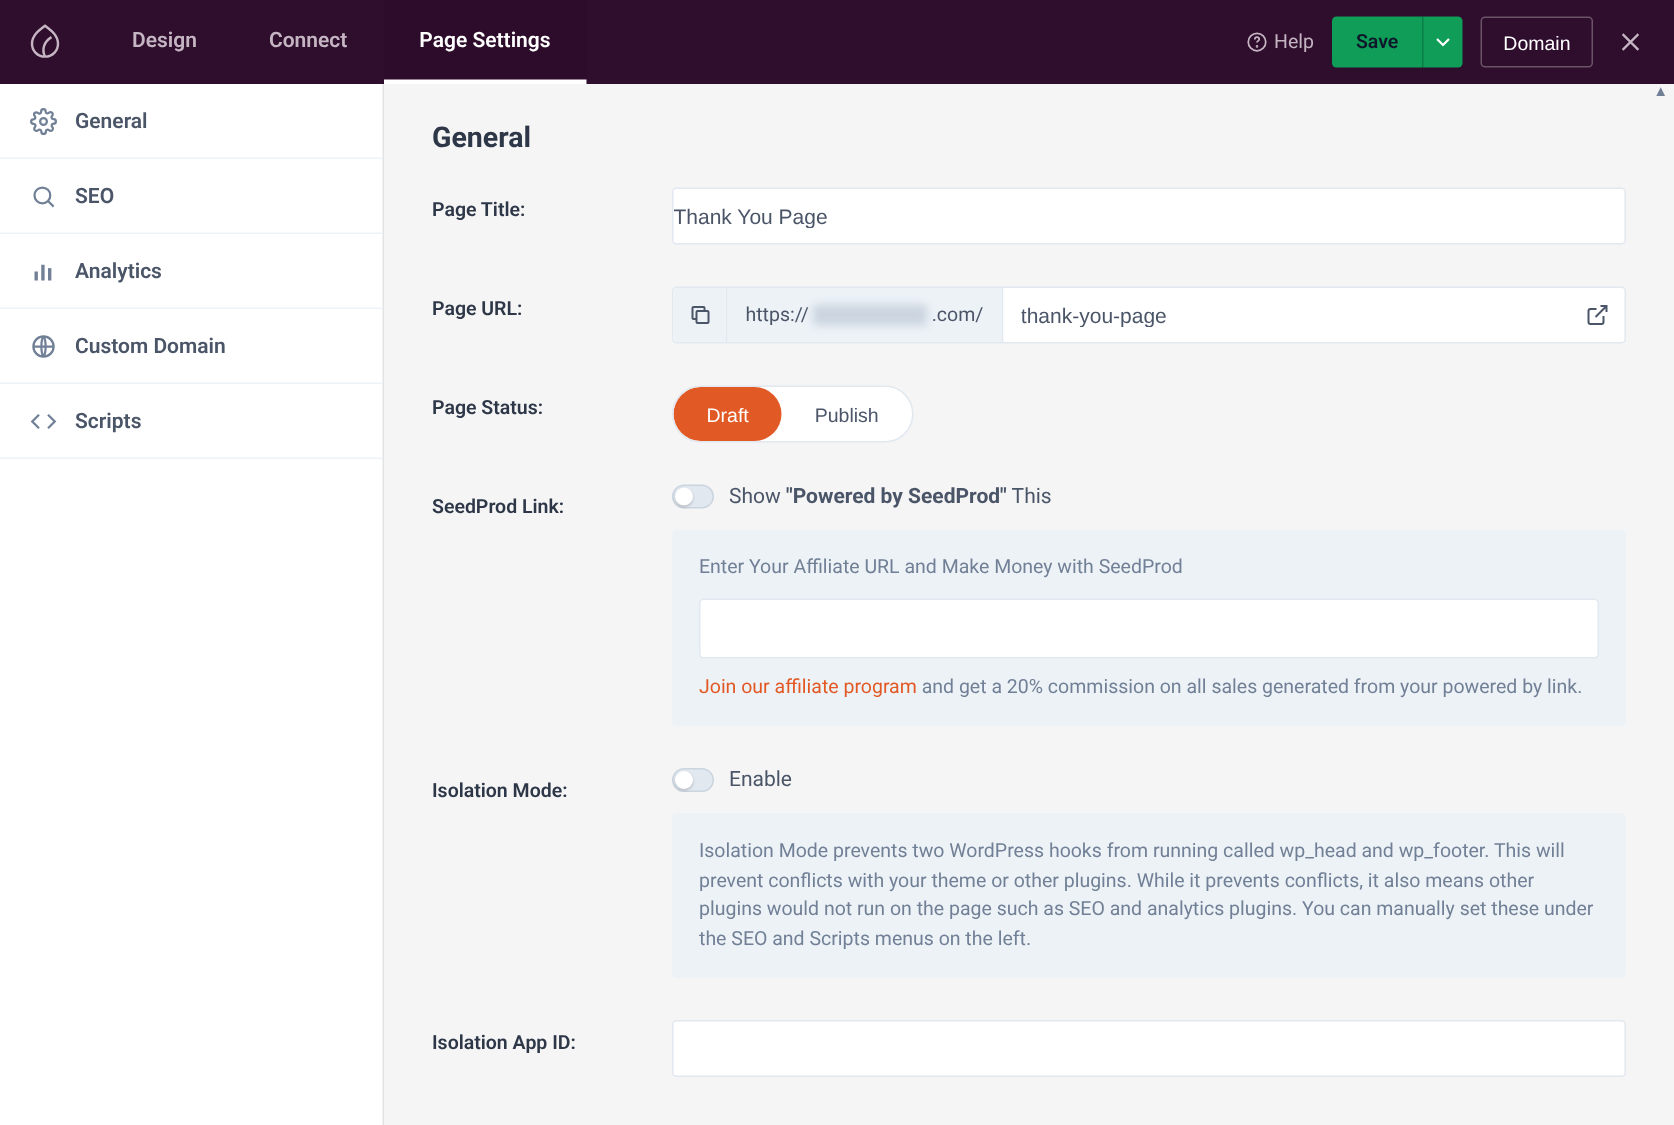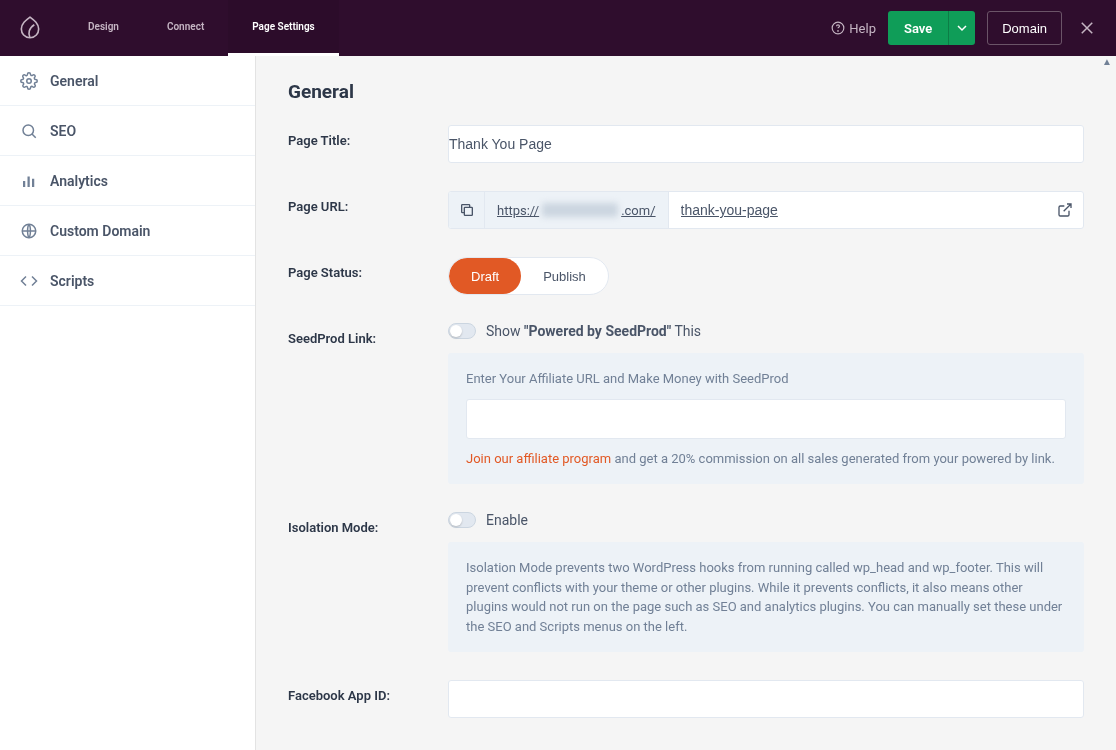--- a/index.html
+++ b/index.html
@@ -1,44 +1,44 @@
 <!DOCTYPE html>
 <html><head>
 <meta charset="utf-8">
 <style>
 * { box-sizing: border-box; margin: 0; padding: 0; }
 body { font-family: -apple-system, BlinkMacSystemFont, "Segoe UI", Roboto, sans-serif; font-size: 14px; color: #4a5568; background: #f5f5f5; width: 1116px; height: 750px; overflow: hidden; }
 
 .topbar { height: 56px; background: #2f0d2d; display: flex; align-items: center; padding: 0 16px; color: #fff; }
 .logo { width: 28px; height: 28px; display: flex; align-items: center; justify-content: center; margin-right: 20px; }
 .topnav { display: flex; height: 100%; }
-.topnav-item { padding: 0 24px; display: flex; align-items: center; color: #c5b5c3; font-weight: 600; font-size: 10px; cursor: pointer; border-bottom: 3px solid transparent; }
+.topnav-item { padding: 0 24px; display: flex; align-items: center; color: #c5b5c3; font-weight: 600; font-size: 14px; cursor: pointer; border-bottom: 3px solid transparent; }
 .topnav-item.active { color: #fff; border-bottom-color: #fff; background: rgba(0,0,0,0.05); }
 .topbar-right { margin-left: auto; display: flex; align-items: center; gap: 12px; }
 .help { color: #c5b5c3; font-size: 13px; display: flex; align-items: center; gap: 4px; cursor: pointer; }
-.btn-save { background: #0f9d58; color: #ffffff; border: none; height: 34px; border-radius: 3px; display: flex; align-items: center; cursor: pointer; }
+.btn-save { background: #0f9d58; color: #0f172a; border: none; height: 34px; border-radius: 3px; display: flex; align-items: center; cursor: pointer; }
 .btn-save-main { padding: 0 16px; font-weight: 600; font-size: 13px; border-right: 1px solid rgba(0,0,0,0.2); height: 100%; display: flex; align-items: center; }
 .btn-save-drop { padding: 0 8px; height: 100%; display: flex; align-items: center; }
 .btn-preview { background: transparent; border: 1px solid #6b5468; color: #fff; height: 34px; padding: 0 14px; border-radius: 3px; font-size: 13px; cursor: pointer; }
 .btn-close { color: #c5b5c3; cursor: pointer; padding: 4px; display: flex; }
 
 .workspace { display: flex; height: calc(100% - 56px); }
 .sidebar { width: 256px; background: #fff; border-right: 1px solid #e3e3e3; }
 .sidebar-item { height: 50px; display: flex; align-items: center; padding: 0 20px; gap: 12px; color: #4a5568; cursor: pointer; border-bottom: 1px solid #edf2f7; font-weight: 600; font-size: 14px; }
 .sidebar-item.active { color: #4a5568; }
 .sidebar-icon { width: 18px; height: 18px; display: flex; align-items: center; justify-content: center; color: #718096; }
 
 .content { flex: 1; overflow-y: auto; padding: 24px 32px 40px 32px; position: relative; }
 .scroll-arrow { position: absolute; top: 0; right: 4px; font-size: 10px; color: #718096; }
 .section-title { font-size: 19px; font-weight: 700; color: #2d3748; margin-bottom: 22px; }
 .form-row { display: flex; align-items: flex-start; margin-bottom: 28px; }
 .form-label { width: 160px; font-weight: 600; color: #2d3748; font-size: 13px; padding-top: 8px; }
 .form-field { flex: 1; }
 .text-input { width: 100%; height: 38px; border: 1px solid #e2e8f0; border-radius: 3px; padding: 0 0; font-size: 14px; color: #4a5568; background: #fff; }
-.url-group { display: flex; border: 1px solid #e2e8f0; border-radius: 3px; overflow: hidden; background: #fff; height: 38px; text-decoration: underline; }
+.url-group { display: flex; border: 1px solid #e2e8f0; border-radius: 3px; overflow: hidden; background: #fff; height: 38px; }
 .url-copy { width: 36px; background: #edf2f7; display: flex; align-items: center; justify-content: center; cursor: pointer; color: #4a5568; border-right: 1px solid #e2e8f0; }
 .url-prefix { background: #edf2f7; padding: 0 12px; display: flex; align-items: center; font-size: 13px; color: #4a5568; border-right: 1px solid #e2e8f0; }
 .url-blur { display: inline-block; width: 76px; height: 14px; background: #cbd5e0; filter: blur(3px); border-radius: 2px; margin: 0 3px; vertical-align: middle; }
 .url-slug { flex: 1; border: none; padding: 0 12px; font-size: 14px; color: #4a5568; }
 .url-open { width: 36px; display: flex; align-items: center; justify-content: center; cursor: pointer; color: #4a5568; }
 .status-toggle { display: inline-flex; background: #fff; border-radius: 30px; border: 1px solid #e2e8f0; overflow: hidden; height: 38px; }
 .status-btn { padding: 4px 22px; border: none; background: transparent; font-size: 13px; color: #4a5568; cursor: pointer; height: 100%; }
 .status-btn.active { background: #e15925; color: #fff; border-radius: 30px; }
 .switch { width: 28px; height: 16px; background: #e2e8f0; border-radius: 10px; position: relative; cursor: pointer; display: inline-block; vertical-align: middle; border: 1px solid #cbd5e0; }
 .switch::after { content: ""; width: 12px; height: 12px; background: #fff; border-radius: 50%; position: absolute; top: 1px; left: 1px; box-shadow: 0 1px 2px rgba(0,0,0,0.2); }
@@ -208,20 +208,20 @@
       <div class="form-field">
         <div class="switch-row">
           <span class="switch"></span>
           <span class="switch-label">Enable</span>
         </div>
         <div class="info-box">Isolation Mode prevents two WordPress hooks from running called wp_head and wp_footer. This will prevent conflicts with your theme or other plugins. While it prevents conflicts, it also means other plugins would not run on the page such as SEO and analytics plugins. You can manually set these under the SEO and Scripts menus on the left.</div>
       </div>
     </div>
 
     <div class="form-row">
-      <div class="form-label">Facebook App ID:</div>
+      <div class="form-label">Isolation App ID:</div>
       <div class="form-field">
         <input type="text" class="text-input" value="" style="">
       </div>
     </div>
 
   </div>
 </div>
 
 </body></html>

